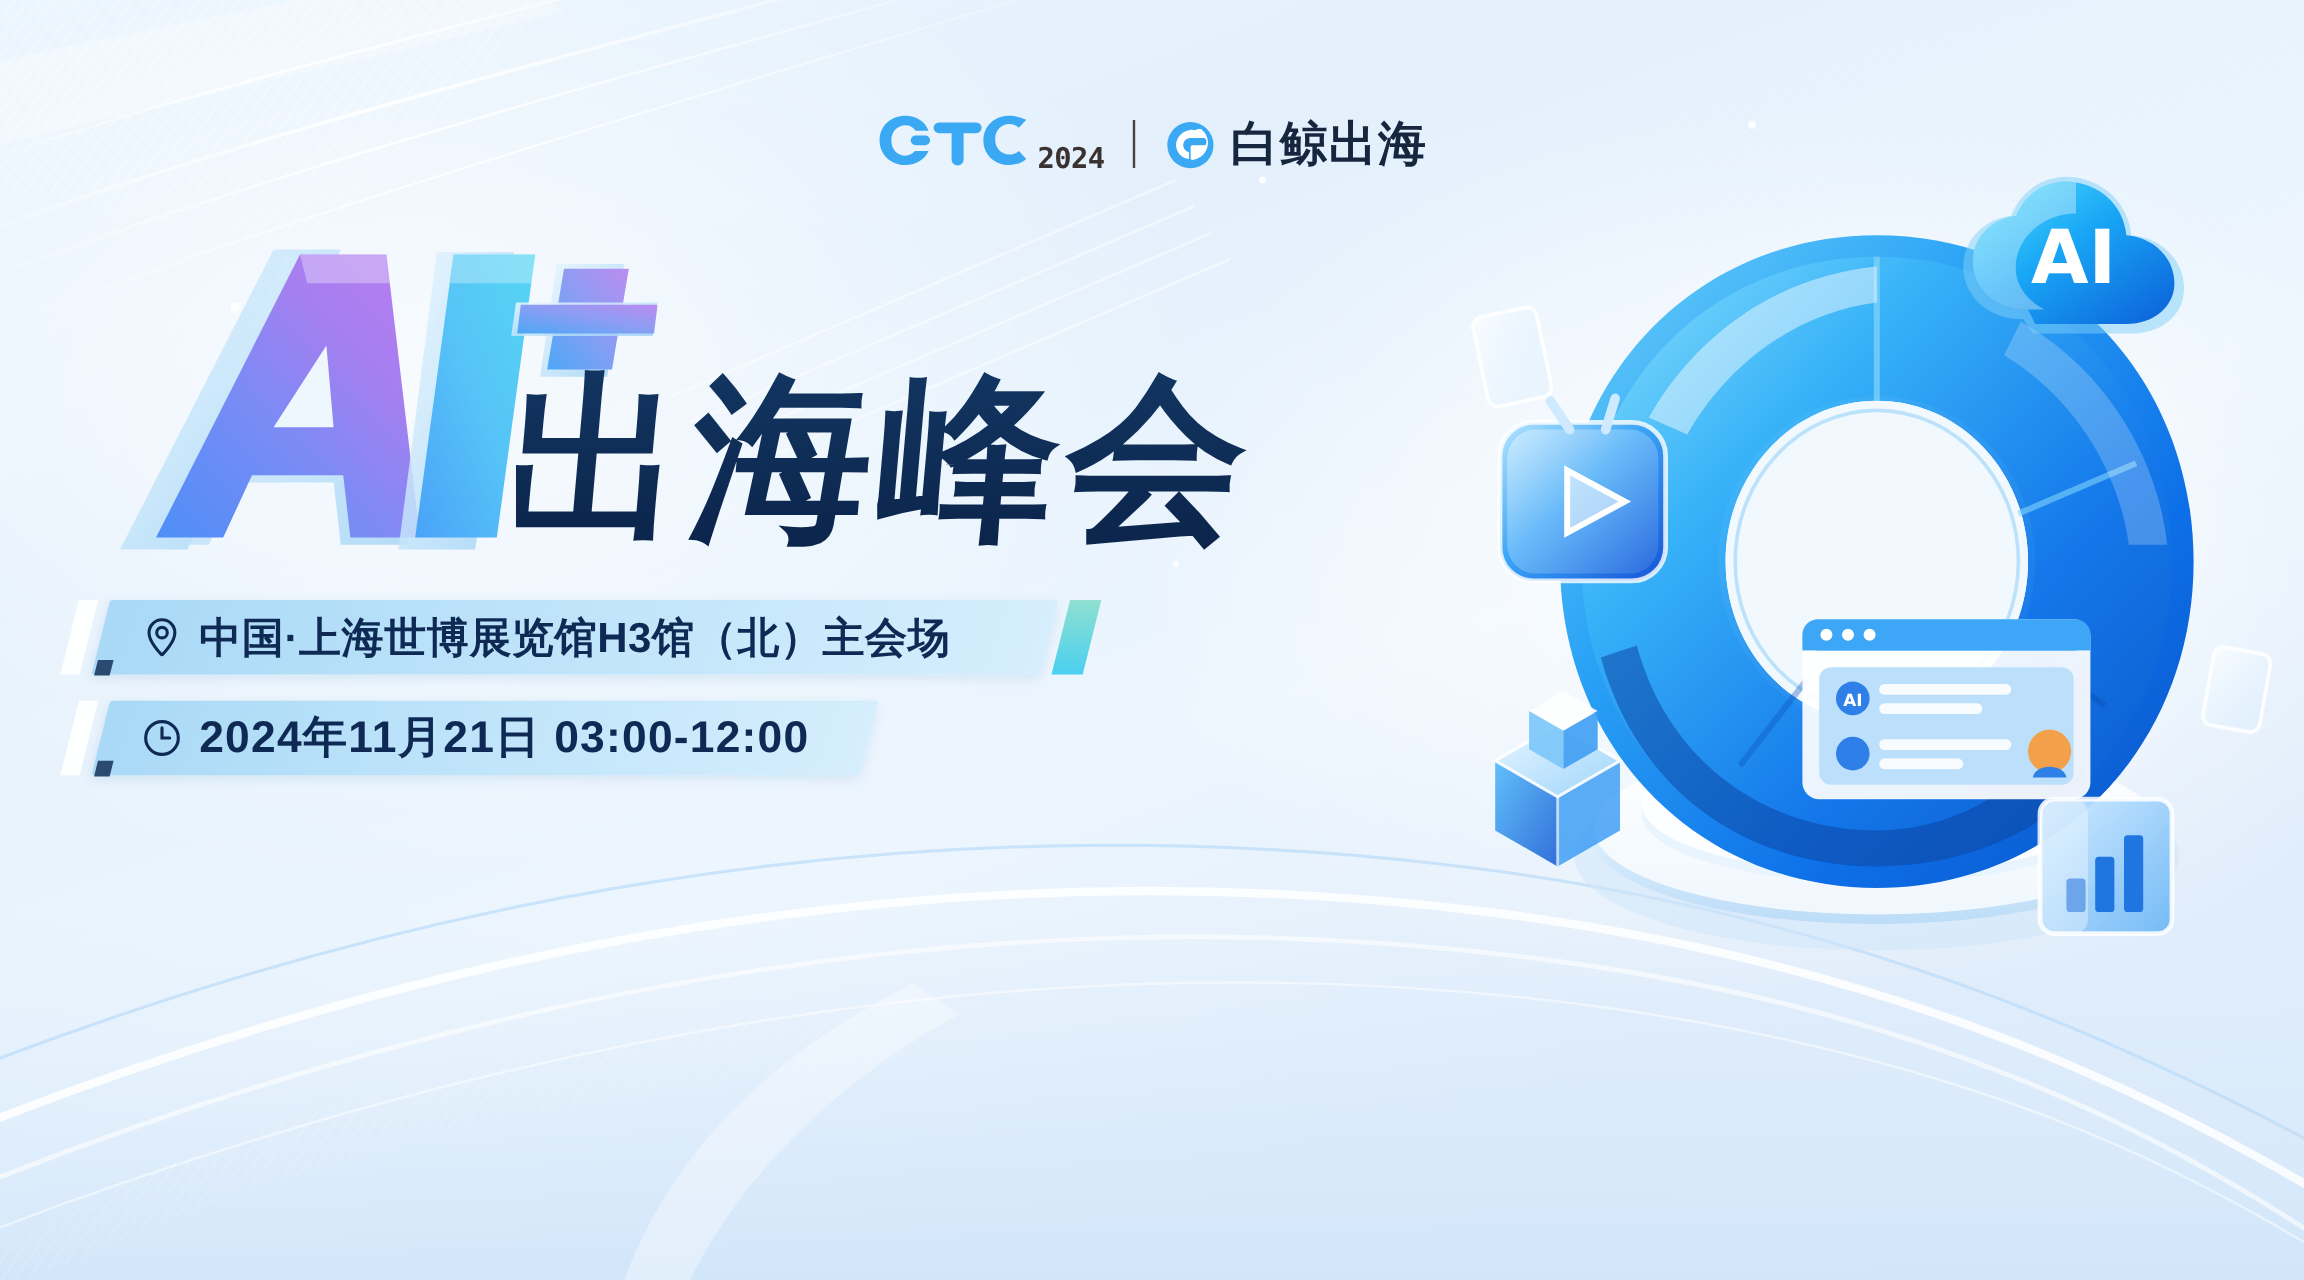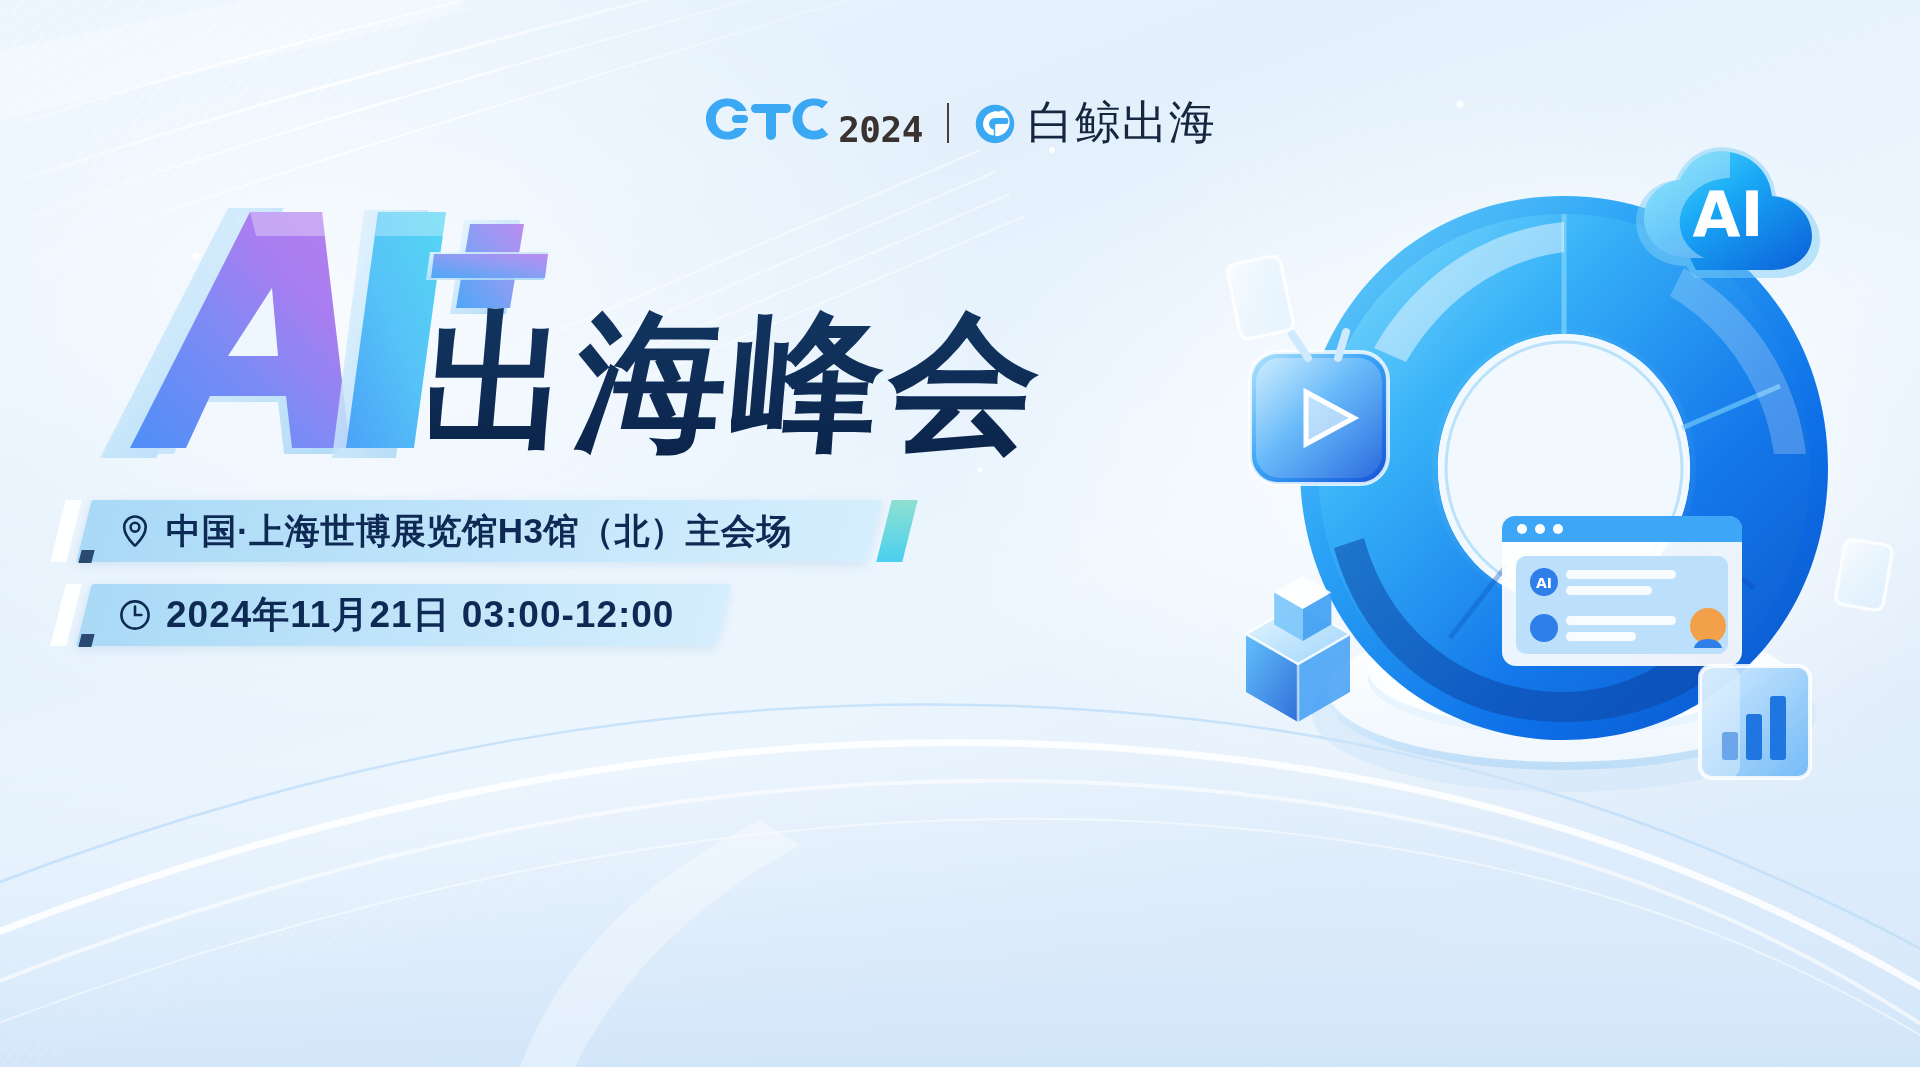--- a/index.html
+++ b/index.html
@@ -15,26 +15,26 @@
       linear-gradient(160deg,#eaf5fe 0%,#e3f0fc 28%,#edf6fe 55%,#e0edfb 78%,#dfeefc 100%);
   }
 
   
   .bg-svg{position:absolute;inset:0;width:1920px;height:1067px;pointer-events:none;}
 
   
   .logo-bar{position:absolute;left:0;right:0;top:92px;display:flex;
     align-items:center;justify-content:center;gap:18px;}
   .gtc{display:flex;align-items:baseline;gap:8px;}
-  .gtc-year{font-size:36px;font-weight:700;color:#3a3230;letter-spacing:-.5px;
+  .gtc-year{font-size:24px;font-weight:700;color:#3a3230;letter-spacing:-.5px;
     font-family:"DejaVu Sans Mono",monospace;}
   .logo-div{width:2px;height:40px;background:#2b2320;opacity:.85;margin:0 6px;}
   .brand{display:flex;align-items:center;gap:11px;}
   .whale{width:44px;height:44px;}
-  .brand-name{font-size:46px;font-weight:400;color:#16263f;letter-spacing:1px;text-align:center;}
+  .brand-name{font-size:40px;font-weight:700;color:#16263f;letter-spacing:1px;text-align:center;}
 
   
   .headline{position:absolute;left:78px;top:196px;width:1030px;height:300px;}
   .ai-plus{position:absolute;left:0;top:0;width:470px;height:280px;}
   .cn-title{position:absolute;left:352px;top:86px;width:680px;height:200px;}
 
   
   .chips{position:absolute;left:84px;top:500px;}
   .chip{position:relative;height:62px;display:flex;align-items:center;
     margin-bottom:22px;}

